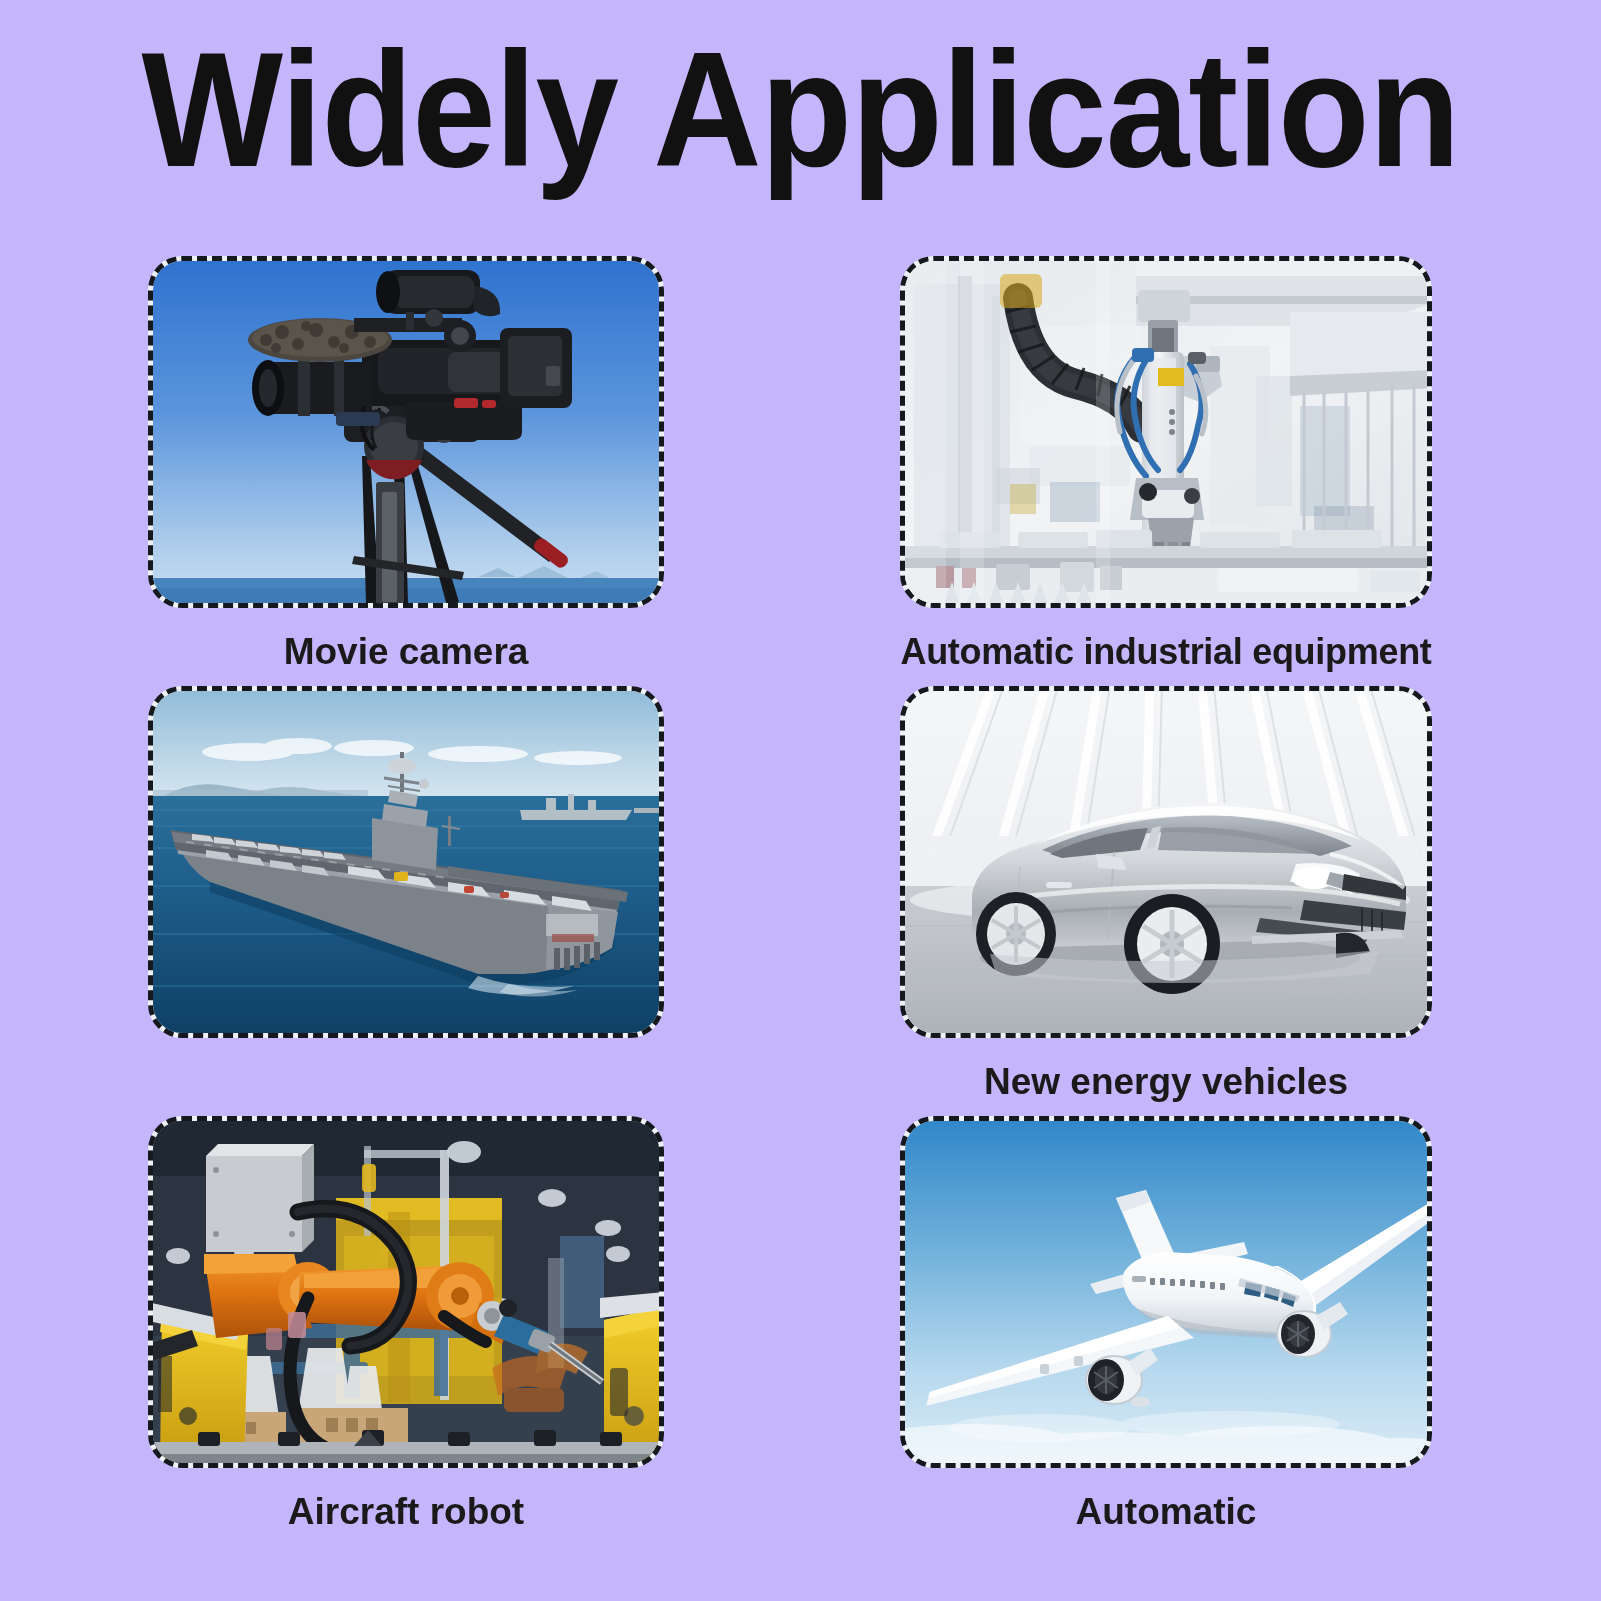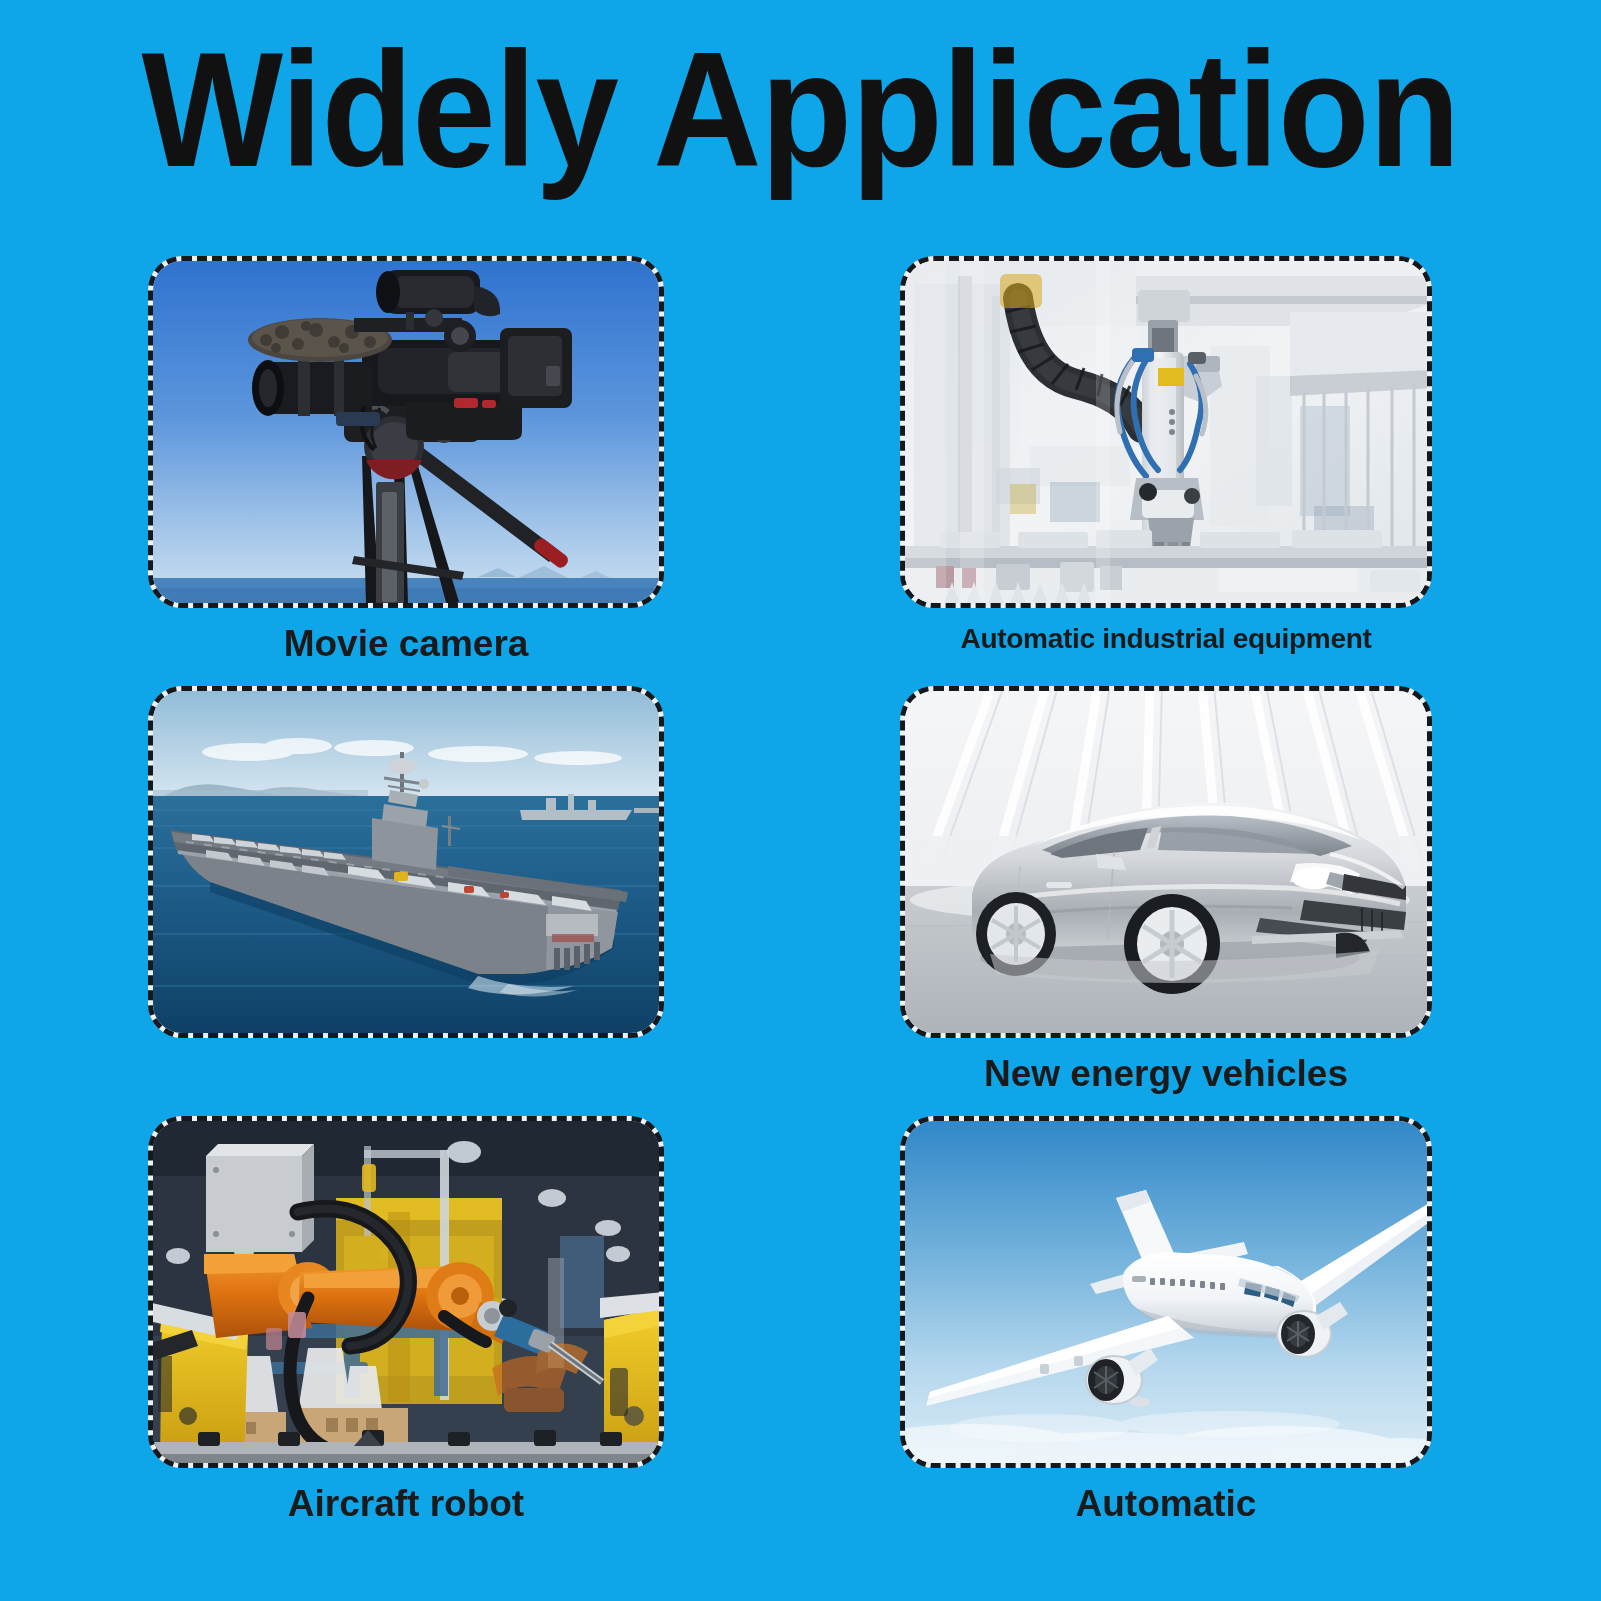--- a/index.html
+++ b/index.html
@@ -12,21 +12,21 @@
     height: 1601px;
     font-family: "Liberation Sans", sans-serif;
     overflow: hidden;
     position: relative;
   }
 
   #page {
     position: relative;
     width: 1601px;
     height: 1601px;
-    background: #0ea5e9;
+    background: #c4b5fd;
   }
 
   
   .page-title {
     position: absolute;
     left: 0;
     top: 28px;
     width: 1601px;
     text-align: center;
     font-family: "Liberation Sans", sans-serif;
@@ -76,31 +76,31 @@
     border-radius: 30px;
     overflow: hidden;
   }
   .photo-frame svg {
     display: block;
     width: 516px;
     height: 352px;
   }
 
   .caption {
-    margin-top: 16px;
+    margin-top: 24px;
     width: 516px;
     text-align: center;
     font-family: "Liberation Sans", sans-serif;
     font-weight: bold;
     font-size: 37px;
     line-height: 1.1;
     color: #1a1a1a;
     white-space: nowrap;
   }
-  .caption.wide  { font-size: 28px; letter-spacing: -0.3px; }
+  .caption.wide  { font-size: 36px; letter-spacing: -0.3px; }
 
   
   .cell.right .photo-frame { width: 532px; }
   .cell.right .photo-frame .inner,
   .cell.right .photo-frame svg { width: 532px; }
   .cell.right .caption { width: 532px; }
 </style>
 </head>
 <body>
 

